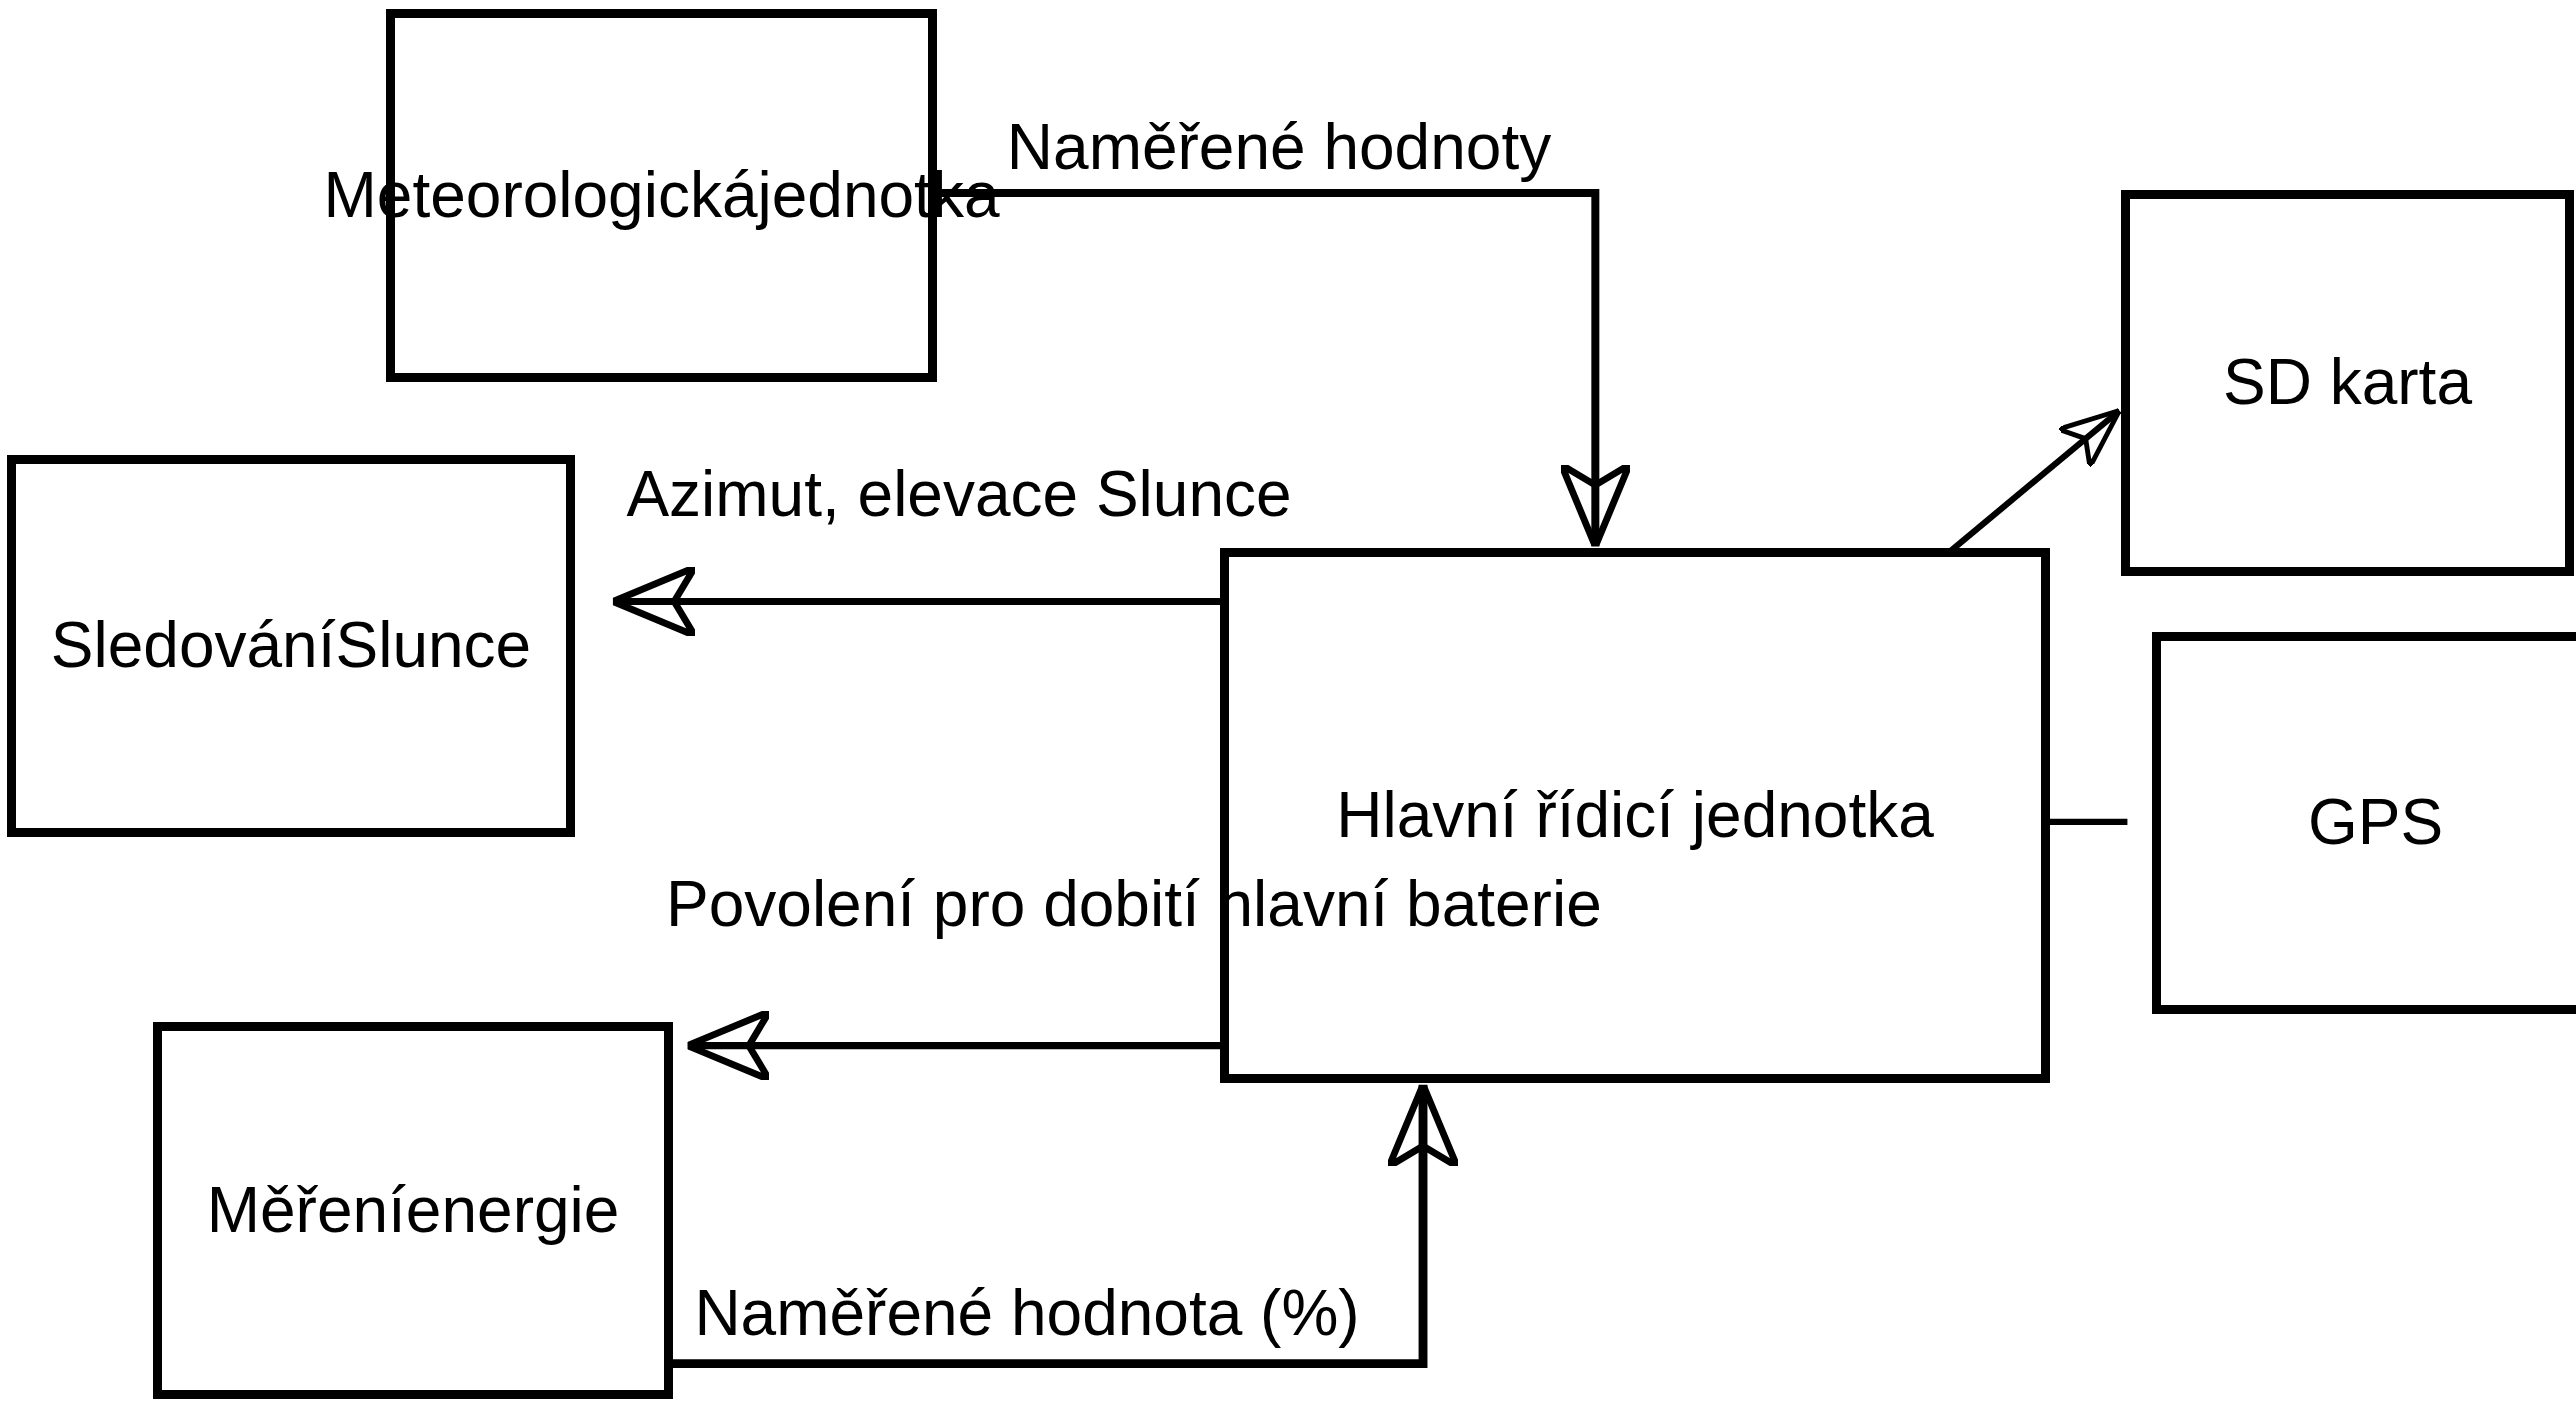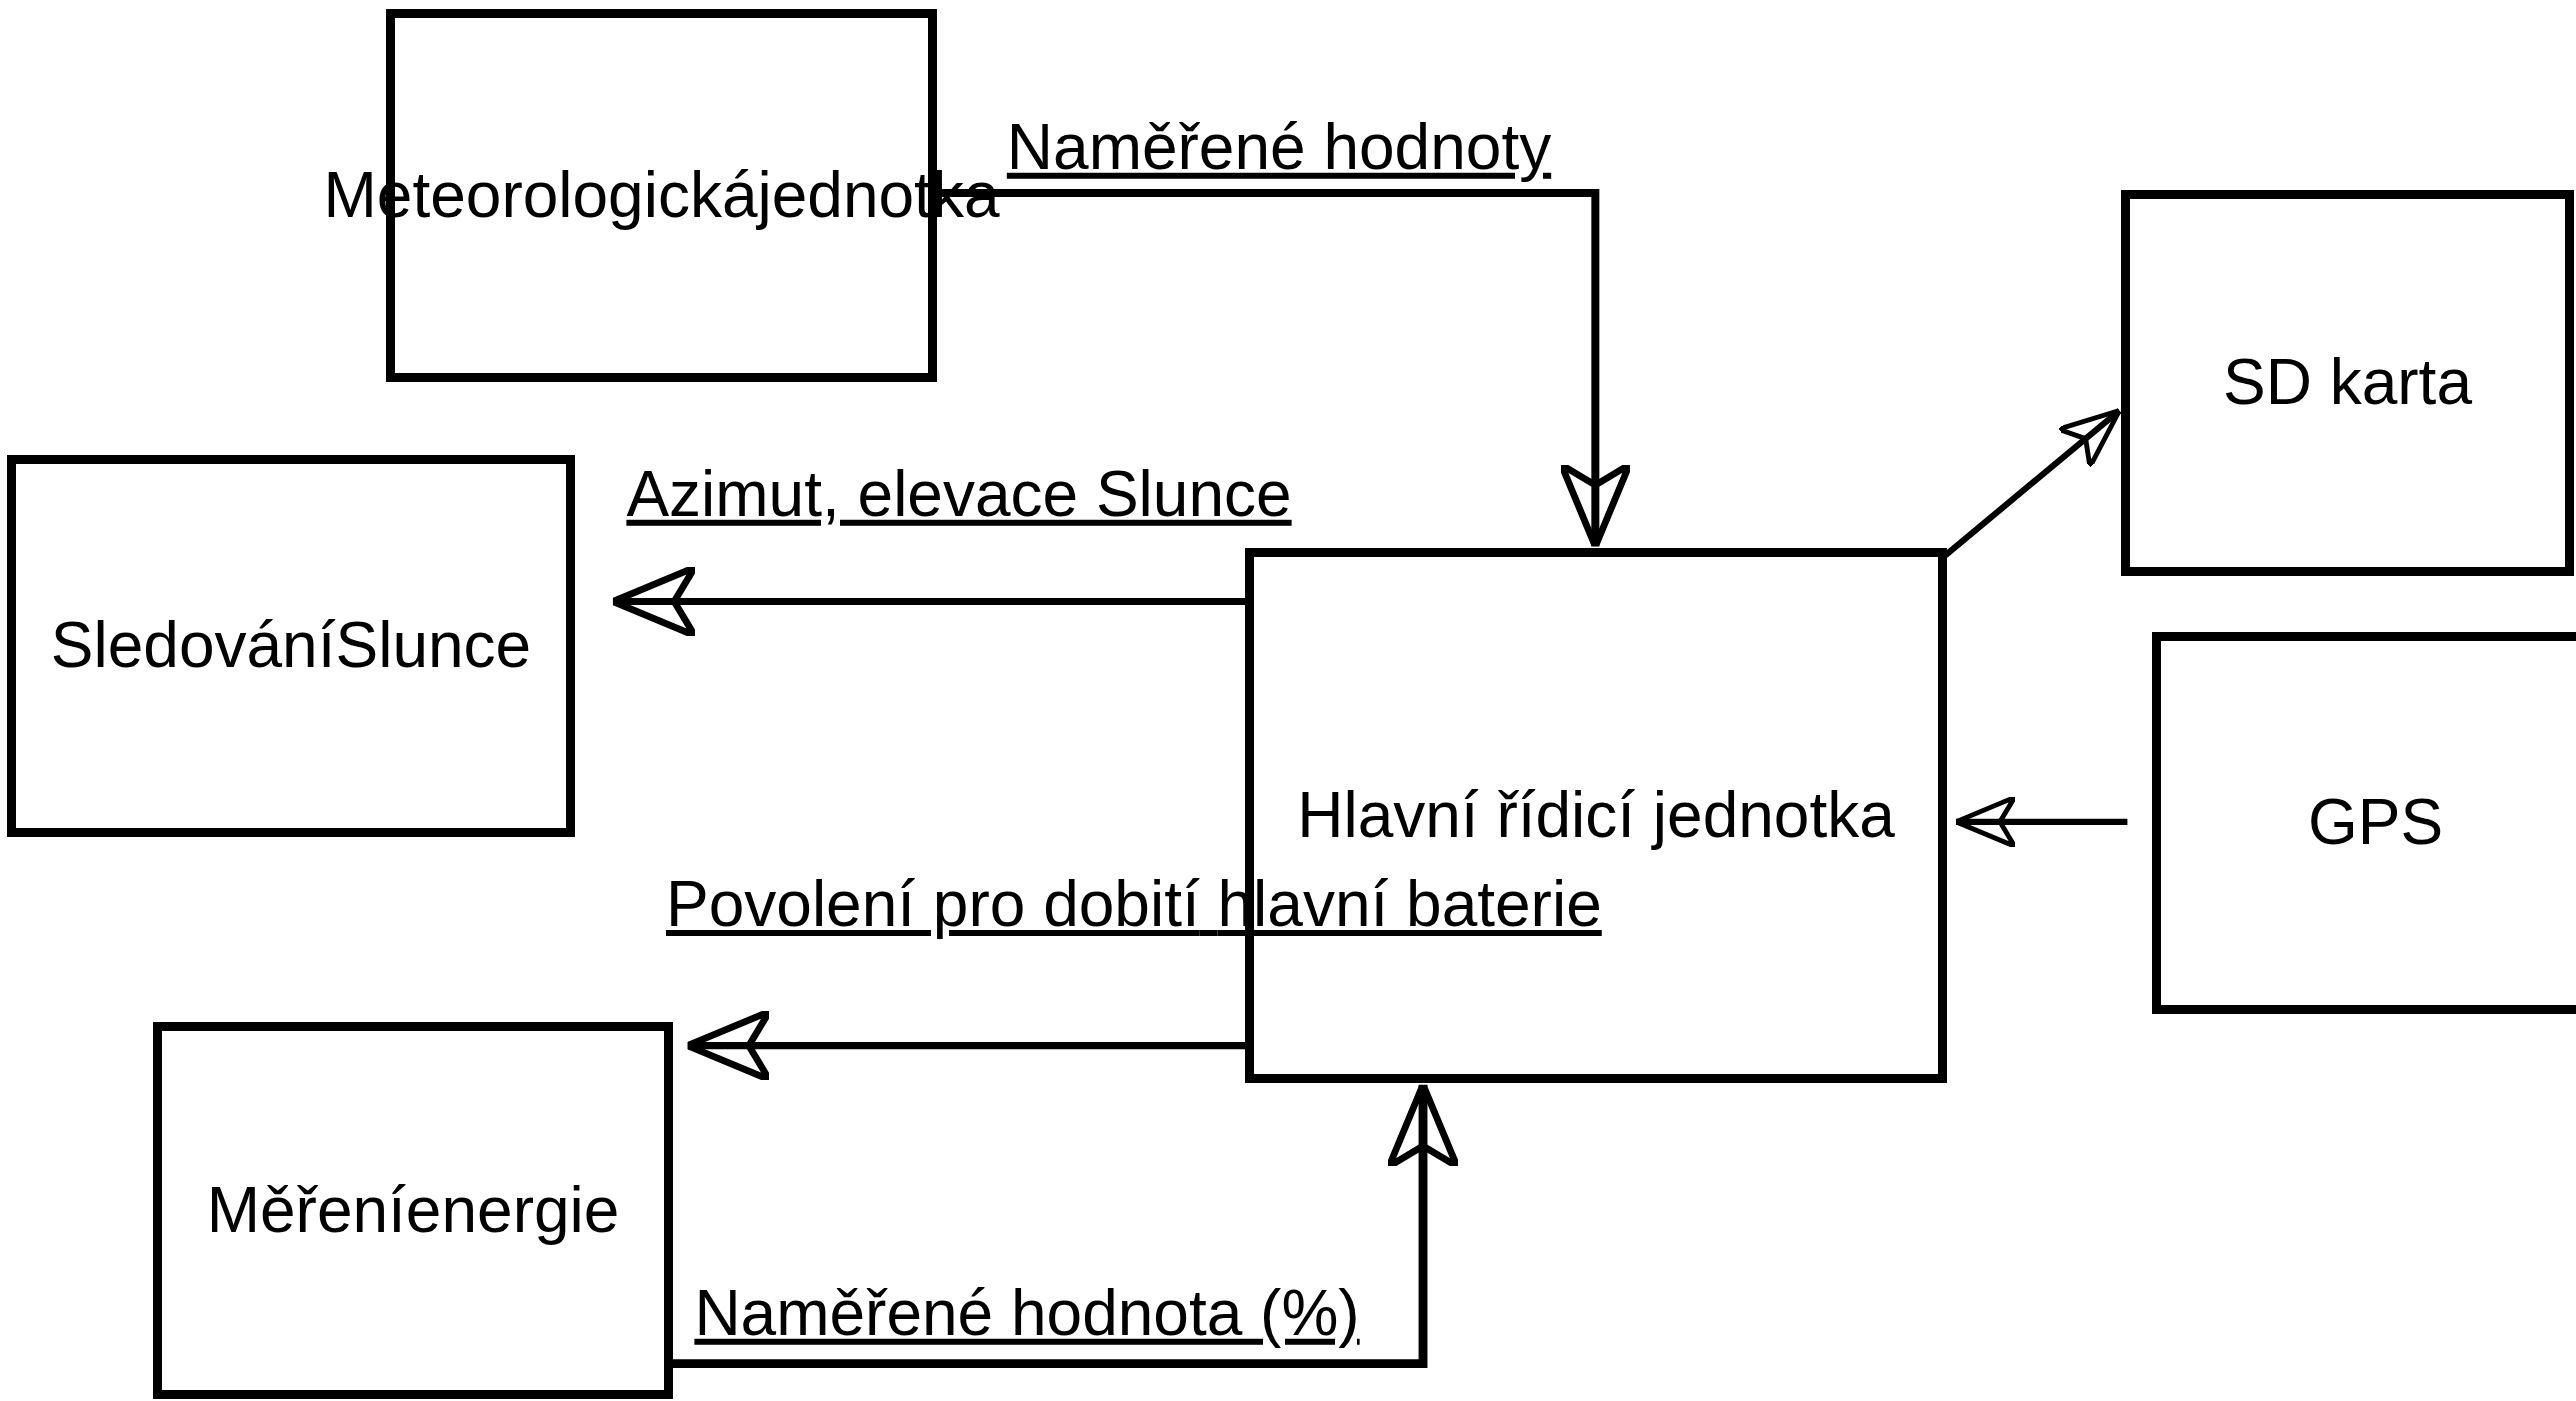--- a/index.html
+++ b/index.html
@@ -34,27 +34,26 @@
     line-height: 1.3;
     color: var(--line);
   }
   .box span { display: block; }
   .edge-label {
     position: absolute;
     font-size: 64px;
     line-height: 1.32;
     white-space: nowrap;
     color: var(--line);
-    text-decoration: underline;
   }
   .centered { transform: translate(-50%, -50%); }
   #box-meteo   { left: 386px;  top: 9px;   width: 551px; height: 373px; }
   #box-sd      { left: 2121px; top: 190px;  width: 453px; height: 386px; justify-content: center; }
   #box-sled    { left: 7px;    top: 455px;  width: 568px; height: 382px; }
-  #box-main    { left: 1245px; top: 548px;  width: 702px; height: 535px; }
+  #box-main    { left: 1220px; top: 548px;  width: 830px; height: 535px; }
   #box-gps     { left: 2127px; top: 632px;  width: 447px; height: 382px; margin-left: 25px; }
   #box-energy  { left: 153px;  top: 1022px; width: 520px; height: 377px; }
   #lbl-namerene  { left: 1279px; top: 147px; }
   #lbl-azimut    { left: 959px; top: 494px; }
   #lbl-povoleni  { left: 666px;  top: 862px; text-align: left; }
   #lbl-namerena  { left: 1027px; top: 1313px; }
 </style>
 </head>
 <body>
 

